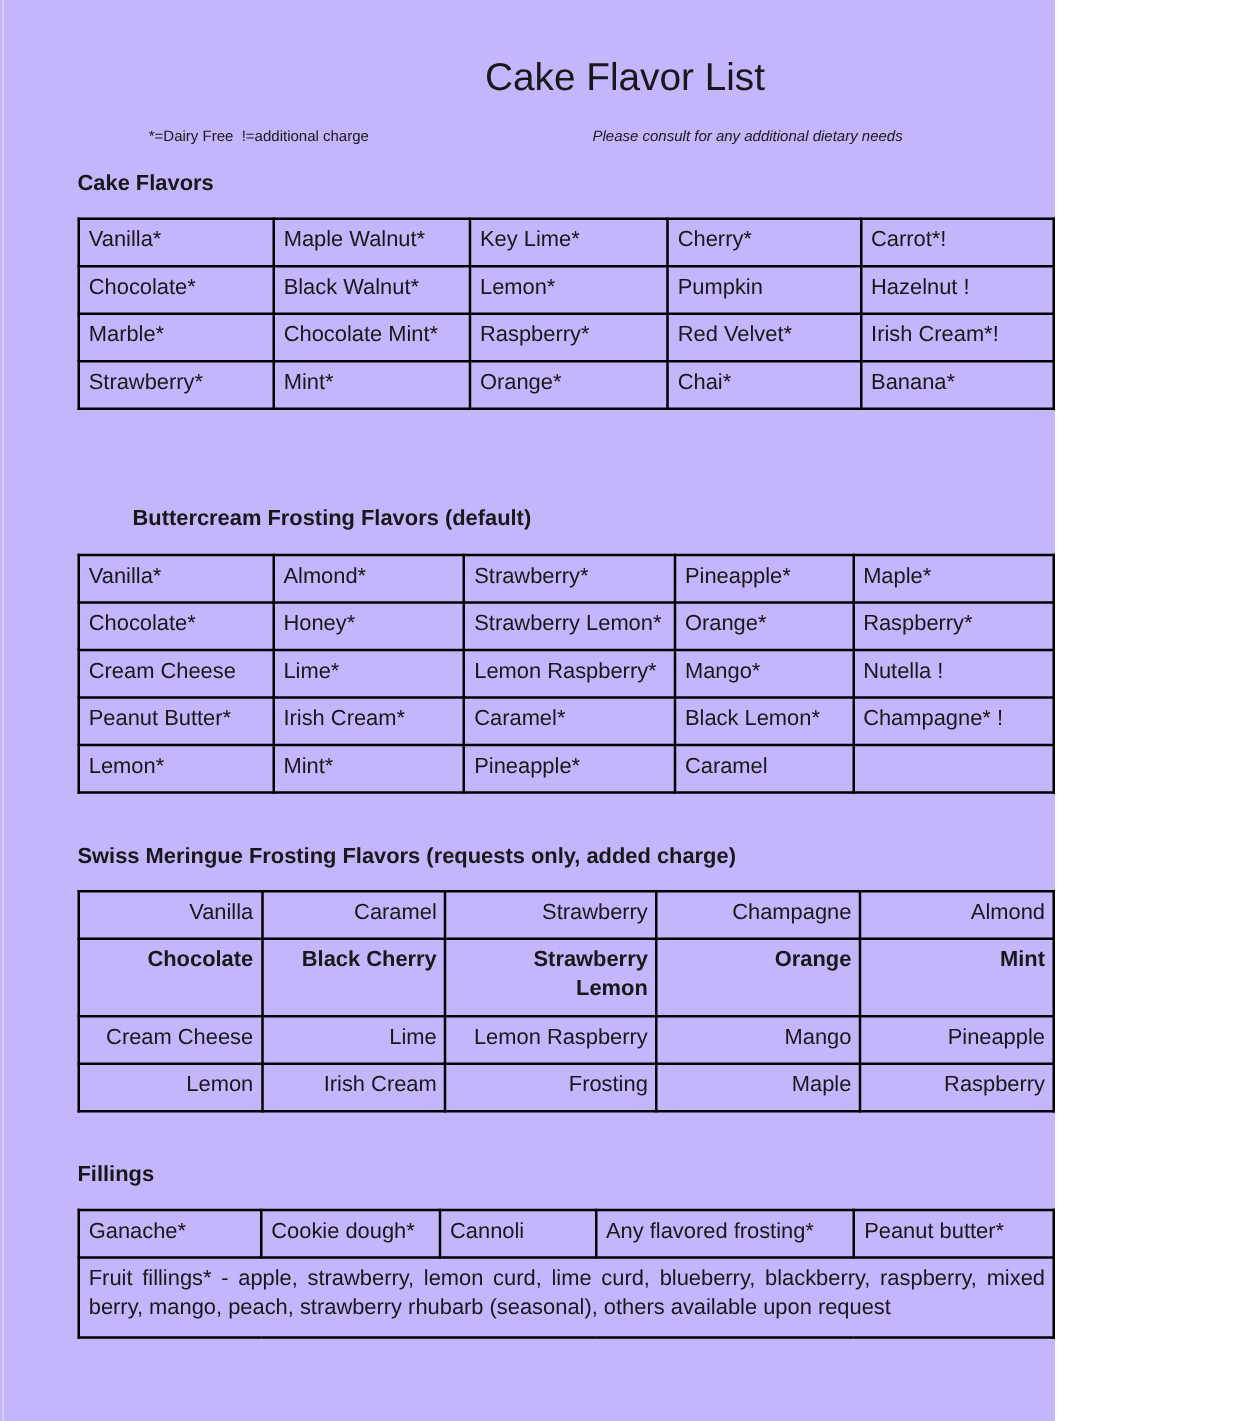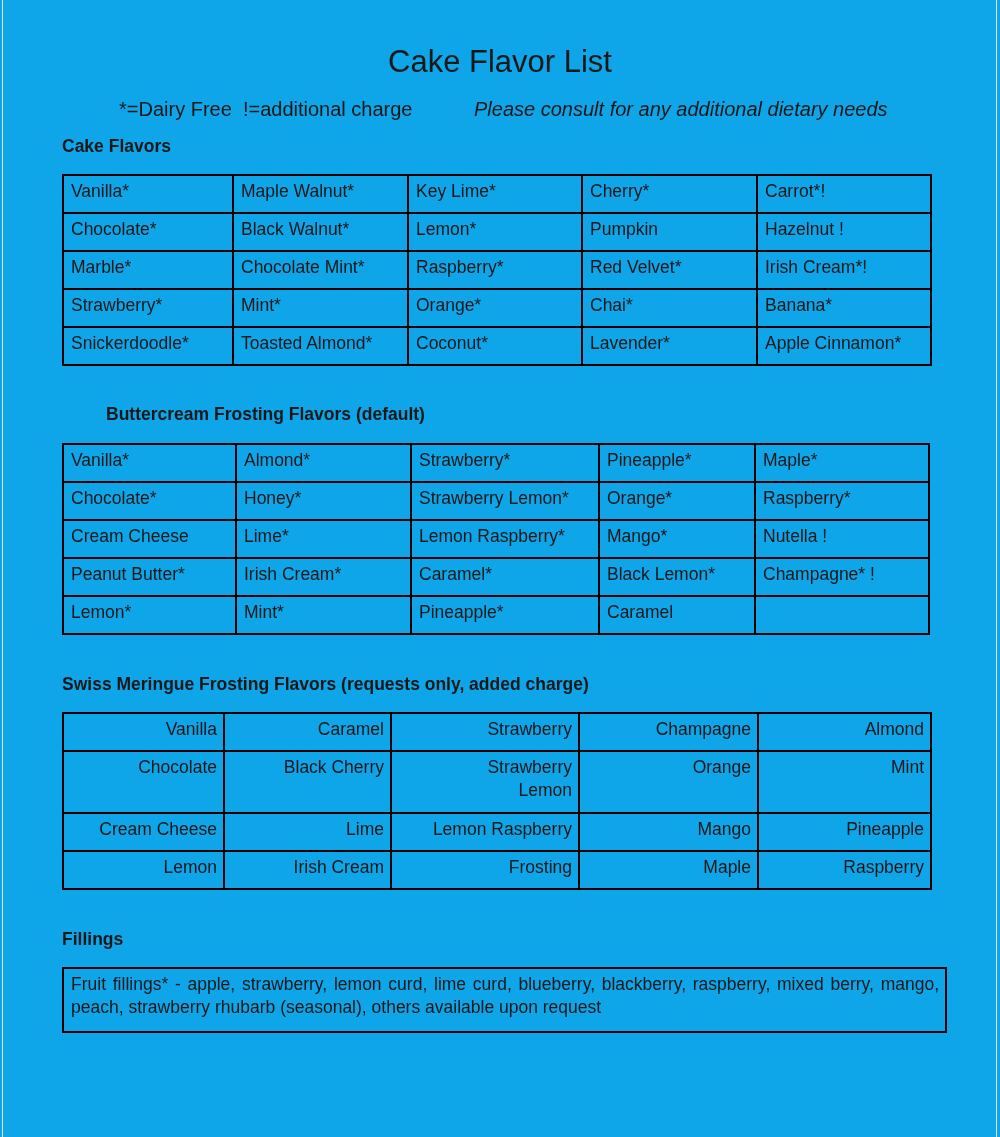--- a/index.html
+++ b/index.html
@@ -1,37 +1,37 @@
 <!DOCTYPE html>
 <html><head>
 <meta charset="utf-8">
 <style>
   html, body { margin: 0; padding: 0; background: #ffffff; }
   .page {
     position: relative;
-    width: 1000px;
+    width: 844px;
     height: 1137px;
-    background: #0ea5e9;
+    background: #c4b5fd;
     font-family: "Liberation Sans", "DejaVu Sans", sans-serif;
     color: #181818;
     overflow: hidden;
   }
   .edge { position: absolute; top: 0; bottom: 0; width: 1px; background: #e2e2e2; }
   .edge-left  { left: 2px; }
   .edge-right { left: 996px; }
 
   .doc-title {
     position: absolute;
     top: 44px; left: 0; width: 1000px;
     text-align: center;
     font-size: 31px;
     line-height: 36px;
     font-weight: 400;
   }
-  .legend { position: absolute; top: 98px; font-size: 20px; line-height: 22px; white-space: pre; }
+  .legend { position: absolute; top: 98px; font-size: 12px; line-height: 22px; white-space: pre; }
   .legend-left  { left: 119px; }
   .legend-right { left: 474px; font-style: italic; }
 
   .section-heading {
     position: absolute;
     left: 62px;
     font-size: 17.5px;
     line-height: 22px;
     font-weight: 700;
     white-space: pre;
@@ -54,21 +54,21 @@
 
   table.flavors td {
     border: 2px solid #000000;
     vertical-align: top;
     padding: 4px 6px 2px 7px;
     font-size: 17.5px;
     line-height: 23px;
     overflow: hidden;
   }
   tr.r38 { height: 38px; }
-  tr.r62 { height: 62px; }
+  tr.r62 { height: 62px; font-weight: bold; }
   td.wrap-pre { white-space: pre-line; }
   td.note-cell {
     text-align: justify;
     line-height: 26px;
     padding: 4px 8px 2px 7px;
     height: 56px;
     border-radius: 25px;
   }
 </style>
 </head>
@@ -115,27 +115,20 @@
         <td>Red Velvet*</td>
         <td>Irish Cream*!</td>
       </tr>
       <tr class="r38">
         <td>Strawberry*</td>
         <td>Mint*</td>
         <td>Orange*</td>
         <td>Chai*</td>
         <td>Banana*</td>
       </tr>
-      <tr class="r38">
-        <td>Snickerdoodle*</td>
-        <td>Toasted Almond*</td>
-        <td>Coconut*</td>
-        <td>Lavender*</td>
-        <td>Apple Cinnamon*</td>
-      </tr>
     </tbody>
   </table>
 
   <div class="section-heading h-butter">Buttercream Frosting Flavors (default)</div>
 
   <table class="flavors t-butter">
     <colgroup>
         <col style="width:173px">
         <col style="width:175px">
         <col style="width:188px">
@@ -228,18 +221,25 @@
 
   <table class="flavors t-fill">
     <colgroup>
         <col style="width:160px">
         <col style="width:162px">
         <col style="width:138px">
         <col style="width:240px">
         <col style="width:183px">
       </colgroup>
     <tbody>
+      <tr class="r38">
+        <td>Ganache*</td>
+        <td>Cookie dough*</td>
+        <td>Cannoli</td>
+        <td>Any flavored frosting*</td>
+        <td>Peanut butter*</td>
+      </tr>
       <tr>
         <td class="note-cell" colspan="5">Fruit fillings* - apple, strawberry, lemon curd, lime curd, blueberry, blackberry, raspberry, mixed berry, mango, peach, strawberry rhubarb (seasonal), others available upon request</td>
       </tr>
     </tbody>
   </table>
 </div>
 
 </body></html>

